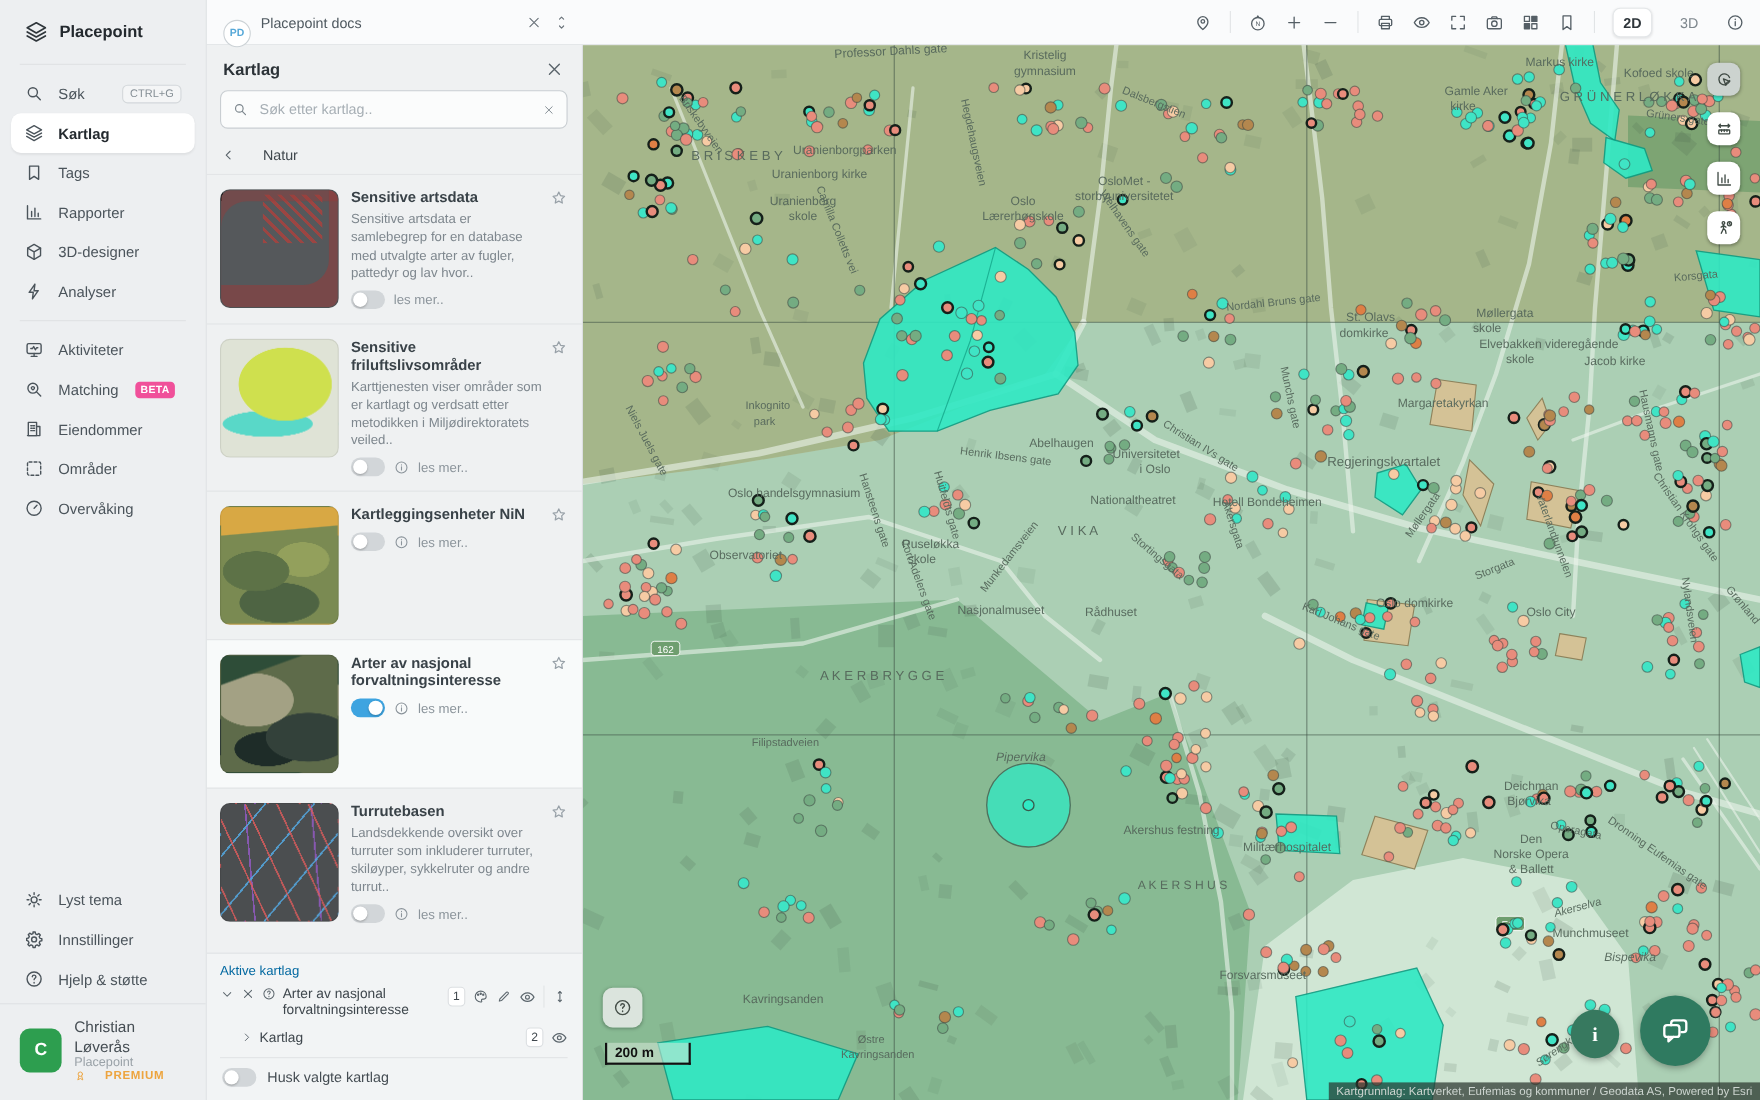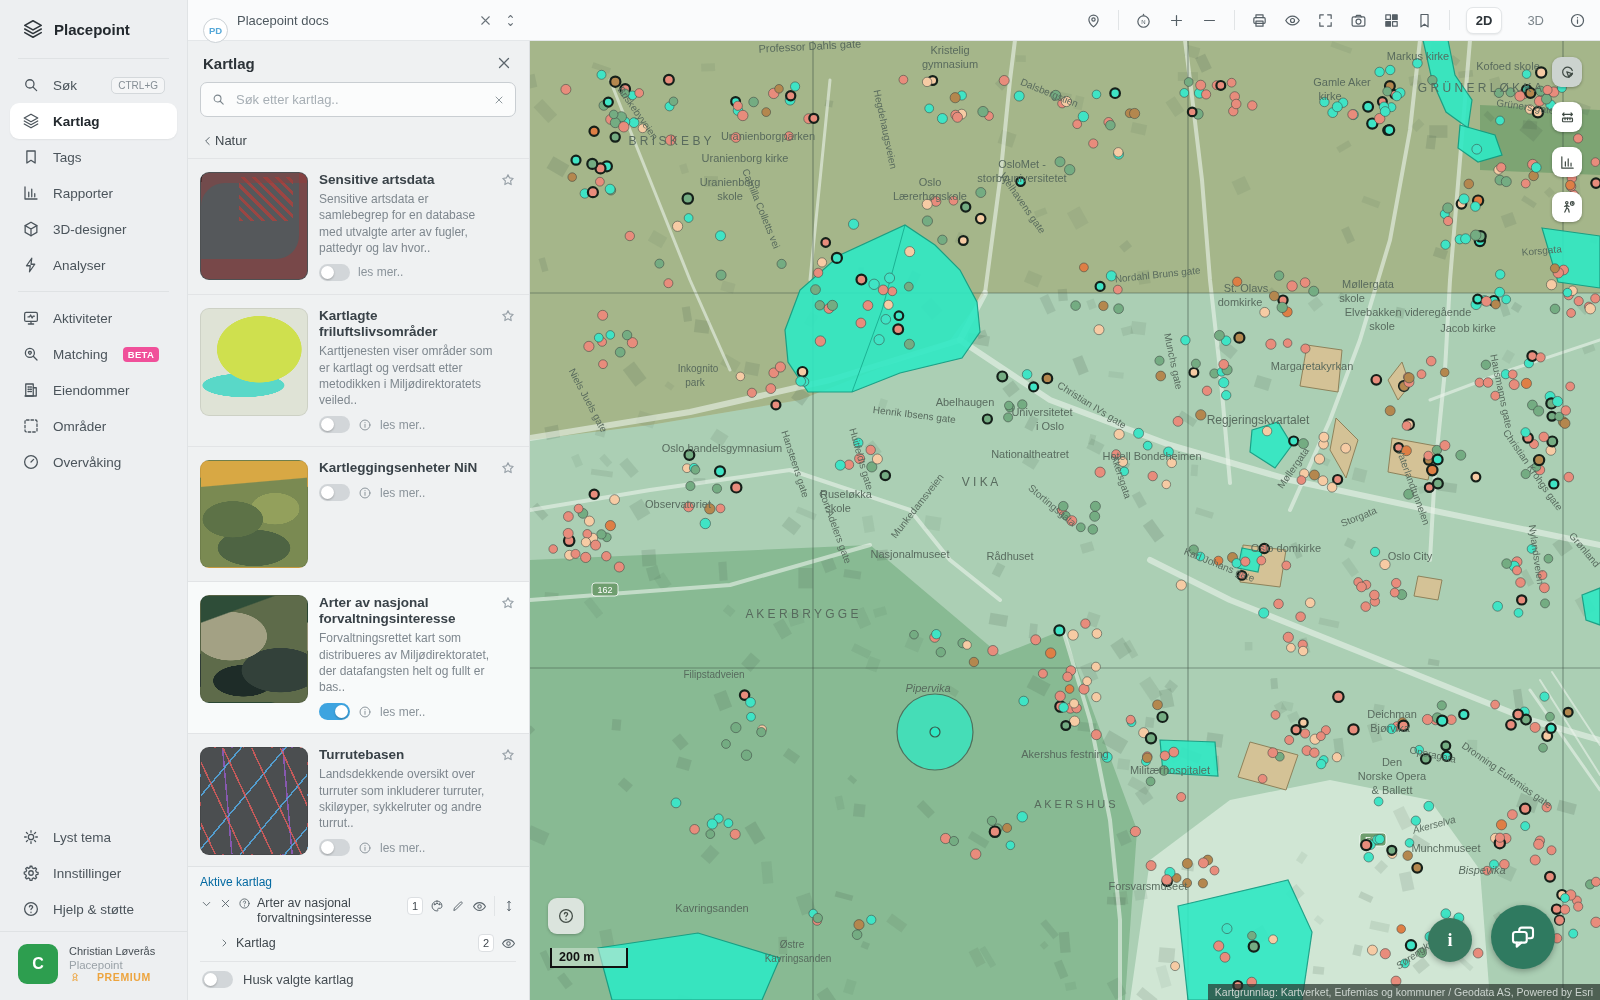--- a/index.html
+++ b/index.html
@@ -21,21 +21,21 @@
   .side-item .ic{color:#4b545b;}
   .side-item.active{background:#fff;box-shadow:0 1px 2px rgba(0,0,0,.06);color:#23292e;font-weight:bold;}
   .kbd{margin-left:auto;font-size:10px;color:#858e95;border:1px solid #d4d8db;border-radius:5px;
     padding:2px 6px;background:#f4f5f6;}
   .beta{margin-left:2px;font-size:9.5px;font-weight:bold;color:#fff;background:#f0509a;
     border-radius:4px;padding:2px 5px;letter-spacing:.3px;}
   .side-bottom{margin-top:auto;}
   .user{display:flex;align-items:center;gap:11px;padding:12px 14px 16px 18px;border-top:1px solid #dfe2e4;}
   .avatar{width:40px;height:40px;border-radius:9px;background:#2d9e4f;color:#fff;display:flex;
     align-items:center;justify-content:center;font-size:16px;font-weight:bold;}
-  .uname{font-size:11px;color:#454d53;line-height:1.25;}
+  .uname{font-size:14px;color:#454d53;line-height:1.25;}
   .uorg{font-size:11.5px;color:#9aa2a8;}
   .uplan{display:flex;align-items:center;gap:16px;font-size:10.5px;font-weight:bold;color:#eda43e;letter-spacing:.6px;}
   .uplan .ic{color:#eda43e;}
 
   
   #topbar{position:absolute;left:187px;top:0;right:0;height:40px;background:#fafbfc;
     border-bottom:1px solid #e4e7e9;display:flex;align-items:center;z-index:25;}
   .tab{display:flex;align-items:center;gap:9px;width:343px;padding:0 12px 0 16px;box-sizing:border-box;}
   .tab-avatar{width:23px;height:23px;border-radius:50%;border:1px solid #ccd2d6;background:#fff;
     color:#56a8d8;font-size:9.5px;font-weight:bold;display:flex;align-items:center;justify-content:center;margin-top:20px;}
@@ -52,21 +52,21 @@
     display:flex;flex-direction:column;z-index:20;border-right:1px solid #dcdfe1;box-sizing:border-box;}
   .panel-head{display:flex;align-items:center;justify-content:space-between;padding:14px 16px 8px 16px;}
   .panel-title{font-size:15px;font-weight:bold;color:#2c3338;}
   .panel-head .ic{color:#5a646b;cursor:pointer;}
   .searchbox{margin:2px 13px 10px 13px;display:flex;align-items:center;gap:8px;background:#fbfcfc;
     border:1px solid #c9cED2;border-radius:7px;padding:8px 10px;}
   .searchbox input{border:none;outline:none;background:transparent;font-size:13px;color:#3c444a;flex:1;
     font-family:inherit;}
   .searchbox input::placeholder{color:#a7afb5;}
   .searchbox .ic{color:#7c868d;}
-  .backrow{display:flex;align-items:flex-end;gap:0;padding:6px 16px 10px 14px;font-size:13px;
+  .backrow{display:flex;align-items:flex-end;gap:24px;padding:6px 16px 10px 14px;font-size:13px;
     color:#3f474d;cursor:pointer;}
   .backrow .ic{color:#5a646b;}
   .cards{flex:1;overflow:hidden;}
   .card{display:flex;gap:11px;padding:13px;border-top:1px solid #e2e4e6;}
   .card.hl{background:#f8fafa;}
   .thumb{width:106px;height:106px;border-radius:9px;flex:0 0 auto;border:1px solid rgba(0,0,0,.08);}
   .card-body{flex:1;min-width:0;position:relative;padding-right:18px;}
   .card-title{font-size:13.5px;font-weight:bold;color:#394248;line-height:1.2;margin-bottom:3px;}
   .card-desc{font-size:12px;color:#7e878e;line-height:1.35;}
   .card-star{position:absolute;top:0;right:0;color:#98a1a8;cursor:pointer;}
@@ -452,21 +452,21 @@
         </div>
       </div>
       <div class="card">
         <div class="thumb th-frilufts"></div>
         <div class="card-body">
           <span class="card-star ic">
             <svg viewBox="0 0 24 24" width="16" height="16" fill="none" stroke="currentColor" stroke-width="1.7" stroke-linecap="round" stroke-linejoin="round">
               <path d="m12 4 2.4 4.9 5.4.8-3.9 3.8.9 5.4L12 16.3 7.2 18.9l.9-5.4L4.2 9.7l5.4-.8Z"></path>
             </svg>
           </span>
-          <div class="card-title">Kartlagte friluftslivsområder</div>
+          <div class="card-title">Sensitive friluftslivsområder</div>
           <div class="card-desc">Karttjenesten viser områder som er kartlagt og verdsatt etter metodikken i Miljødirektoratets veiled..</div>
           <div class="card-foot">
             <span class="toggle"></span>
             <span class="ic info-ic">
               <svg viewBox="0 0 24 24" width="14" height="14" fill="none" stroke="currentColor" stroke-width="1.7" stroke-linecap="round" stroke-linejoin="round">
                 <circle cx="12" cy="12" r="8.5"></circle>
                 <path d="M12 11v5M12 7.8v.4"></path>
               </svg>
             </span>
             <span class="lesmer">les mer..</span>
@@ -496,21 +496,20 @@
       </div>
       <div class="card hl">
         <div class="thumb th-arter"></div>
         <div class="card-body">
           <span class="card-star ic">
             <svg viewBox="0 0 24 24" width="16" height="16" fill="none" stroke="currentColor" stroke-width="1.7" stroke-linecap="round" stroke-linejoin="round">
               <path d="m12 4 2.4 4.9 5.4.8-3.9 3.8.9 5.4L12 16.3 7.2 18.9l.9-5.4L4.2 9.7l5.4-.8Z"></path>
             </svg>
           </span>
           <div class="card-title">Arter av nasjonal forvaltningsinteresse</div>
-          <div class="card-desc">Forvaltningsrettet kart som distribueres av Miljødirektoratet, der datafangsten helt og fullt er bas..</div>
           <div class="card-foot">
             <span class="toggle on"></span>
             <span class="ic info-ic">
               <svg viewBox="0 0 24 24" width="14" height="14" fill="none" stroke="currentColor" stroke-width="1.7" stroke-linecap="round" stroke-linejoin="round">
                 <circle cx="12" cy="12" r="8.5"></circle>
                 <path d="M12 11v5M12 7.8v.4"></path>
               </svg>
             </span>
             <span class="lesmer">les mer..</span>
           </div>

